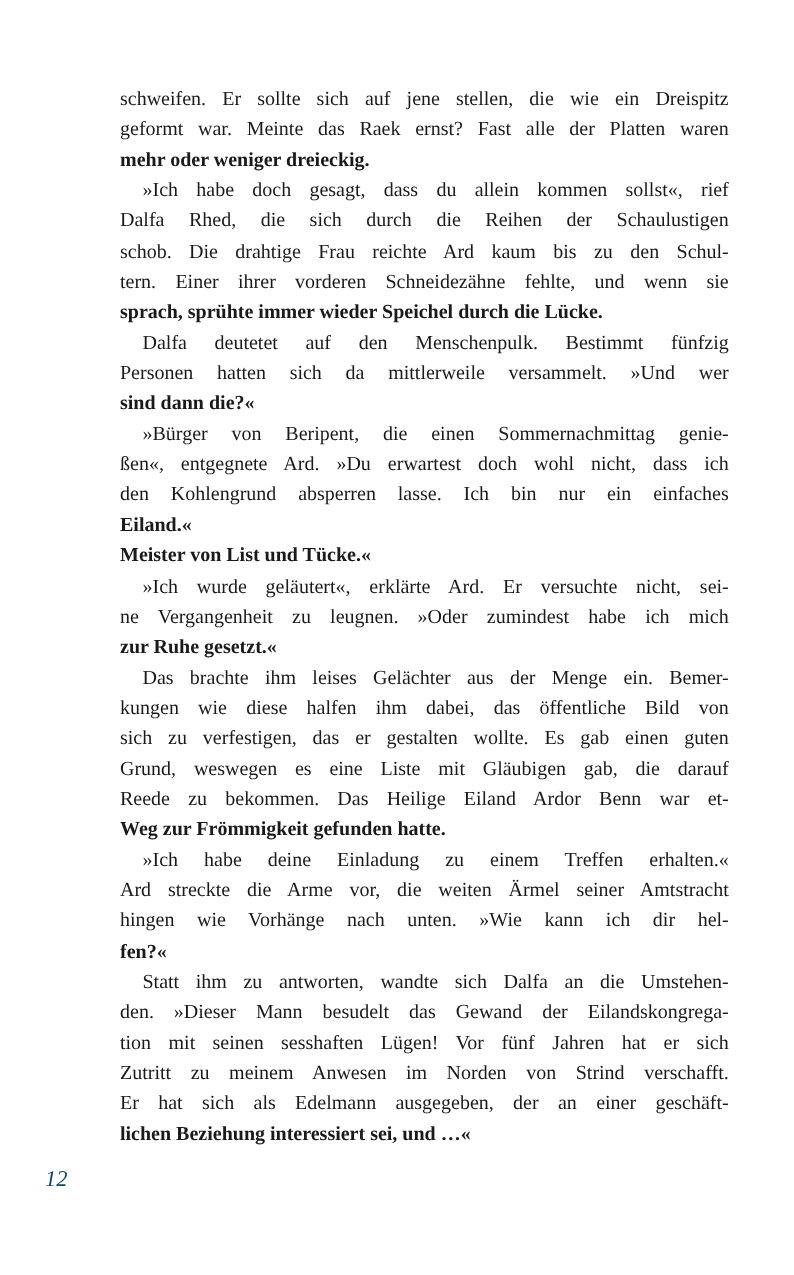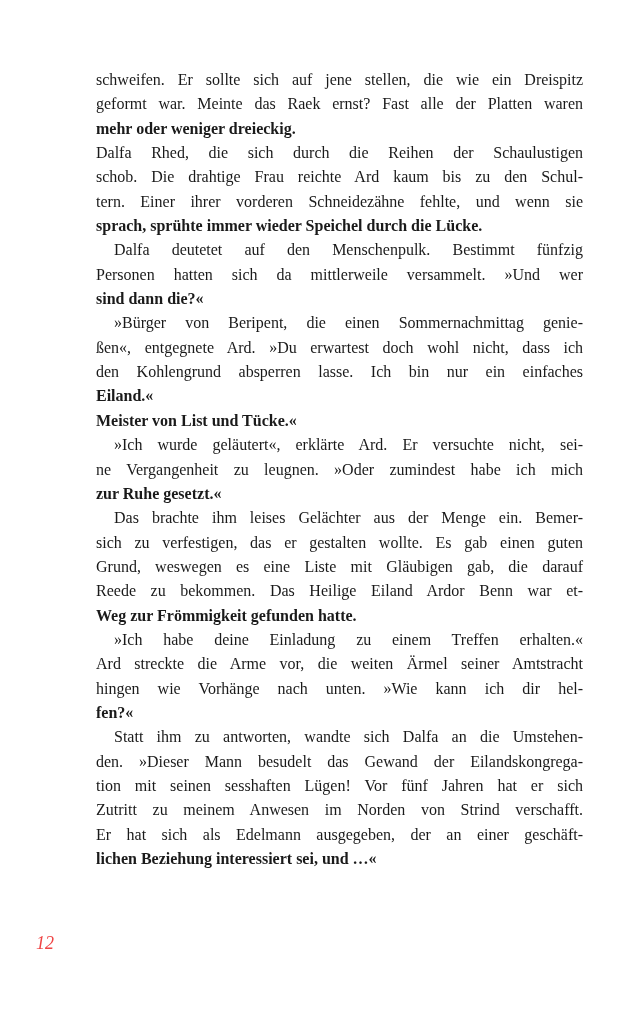--- a/index.html
+++ b/index.html
@@ -37,47 +37,49 @@
     .line.indent {
       padding-left: 18px;
     }
     .page-number {
       position: absolute;
       left: 36px;
       top: 931px;
       font-style: italic;
       font-size: 18px;
       line-height: 24px;
-      color: #ef4444;
+      color: #0c4a6e;
     }
     em { font-style: italic; }
   </style>
 </head>
 <body>
 
 <div class="page">
   <div class="line">schweifen. Er sollte sich auf jene stellen, die wie ein Dreispitz</div>
   <div class="line">geformt war. Meinte das Raek ernst? Fast alle der Platten waren</div>
   <div class="line last">mehr oder weniger dreieckig.</div>
+  <div class="line indent">»Ich habe doch gesagt, dass du allein kommen sollst«, rief</div>
   <div class="line">Dalfa Rhed, die sich durch die Reihen der Schaulustigen</div>
   <div class="line">schob. Die drahtige Frau reichte Ard kaum bis zu den Schul-</div>
   <div class="line">tern. Einer ihrer vorderen Schneidezähne fehlte, und wenn sie</div>
   <div class="line last">sprach, sprühte immer wieder Speichel durch die Lücke.</div>
   <div class="line indent">Dalfa deutetet auf den Menschenpulk. Bestimmt fünfzig</div>
   <div class="line">Personen hatten sich da mittlerweile versammelt. »Und wer</div>
   <div class="line last">sind dann die?«</div>
   <div class="line indent">»Bürger von Beripent, die einen Sommernachmittag genie-</div>
   <div class="line">ßen«, entgegnete Ard. »Du erwartest doch wohl nicht, dass ich</div>
   <div class="line">den Kohlengrund absperren lasse. Ich bin nur ein einfaches</div>
   <div class="line last">Eiland.«</div>
   <div class="line last">Meister von List und Tücke.«</div>
   <div class="line indent">»Ich wurde geläutert«, erklärte Ard. Er versuchte nicht, sei-</div>
   <div class="line">ne Vergangenheit zu leugnen. »Oder zumindest habe ich mich</div>
   <div class="line last">zur Ruhe gesetzt.«</div>
   <div class="line indent">Das brachte ihm leises Gelächter aus der Menge ein. Bemer-</div>
+  <div class="line">kungen wie diese halfen ihm dabei, das öffentliche Bild von</div>
   <div class="line">sich zu verfestigen, das er gestalten wollte. Es gab einen guten</div>
   <div class="line">Grund, weswegen es eine Liste mit Gläubigen gab, die darauf</div>
   <div class="line">Reede zu bekommen. Das Heilige Eiland Ardor Benn war et-</div>
   <div class="line last">Weg zur Frömmigkeit gefunden hatte.</div>
   <div class="line indent">»Ich habe deine Einladung zu einem Treffen erhalten.«</div>
   <div class="line">Ard streckte die Arme vor, die weiten Ärmel seiner Amtstracht</div>
   <div class="line">hingen wie Vorhänge nach unten. »Wie kann ich dir hel-</div>
   <div class="line last">fen?«</div>
   <div class="line indent">Statt ihm zu antworten, wandte sich Dalfa an die Umstehen-</div>
   <div class="line">den. »Dieser Mann besudelt das Gewand der Eilandskongrega-</div>

